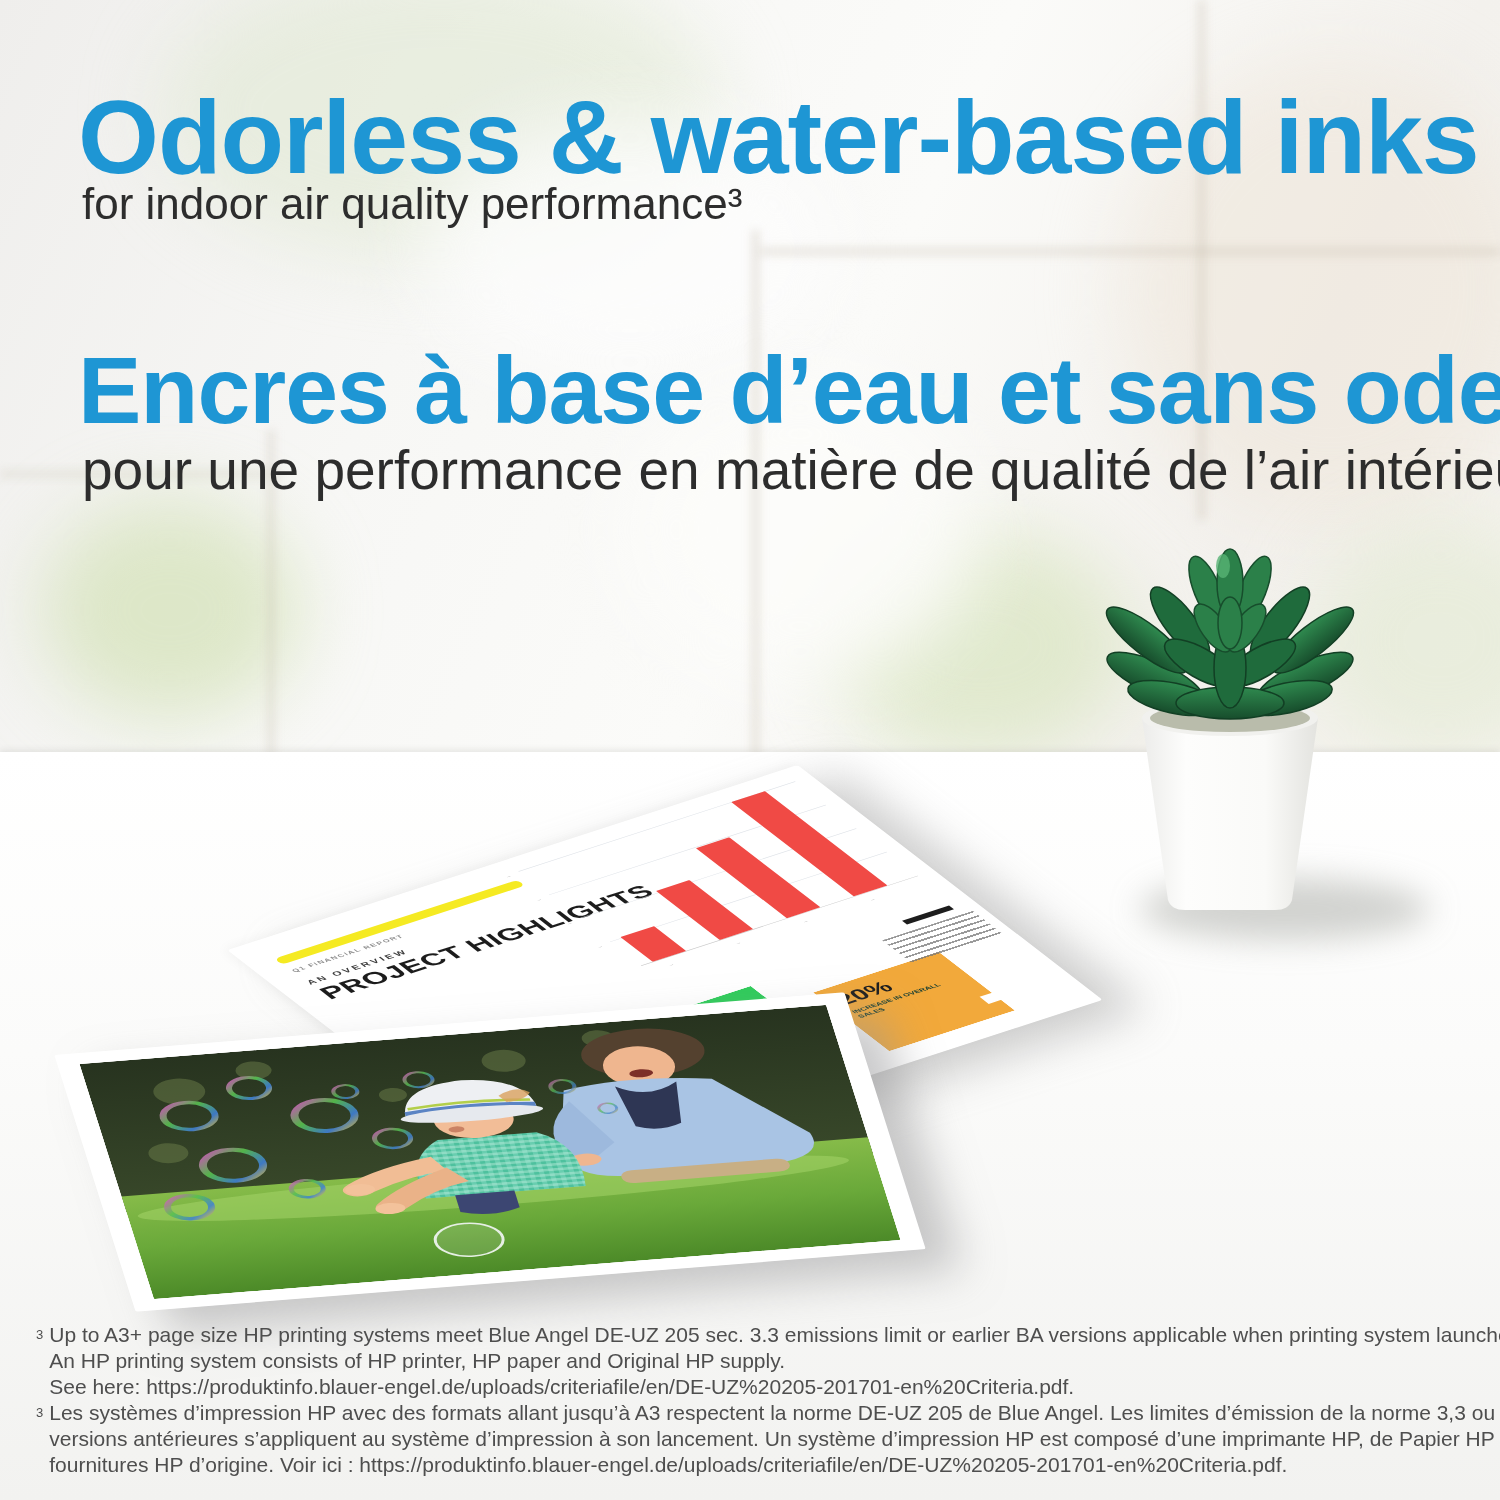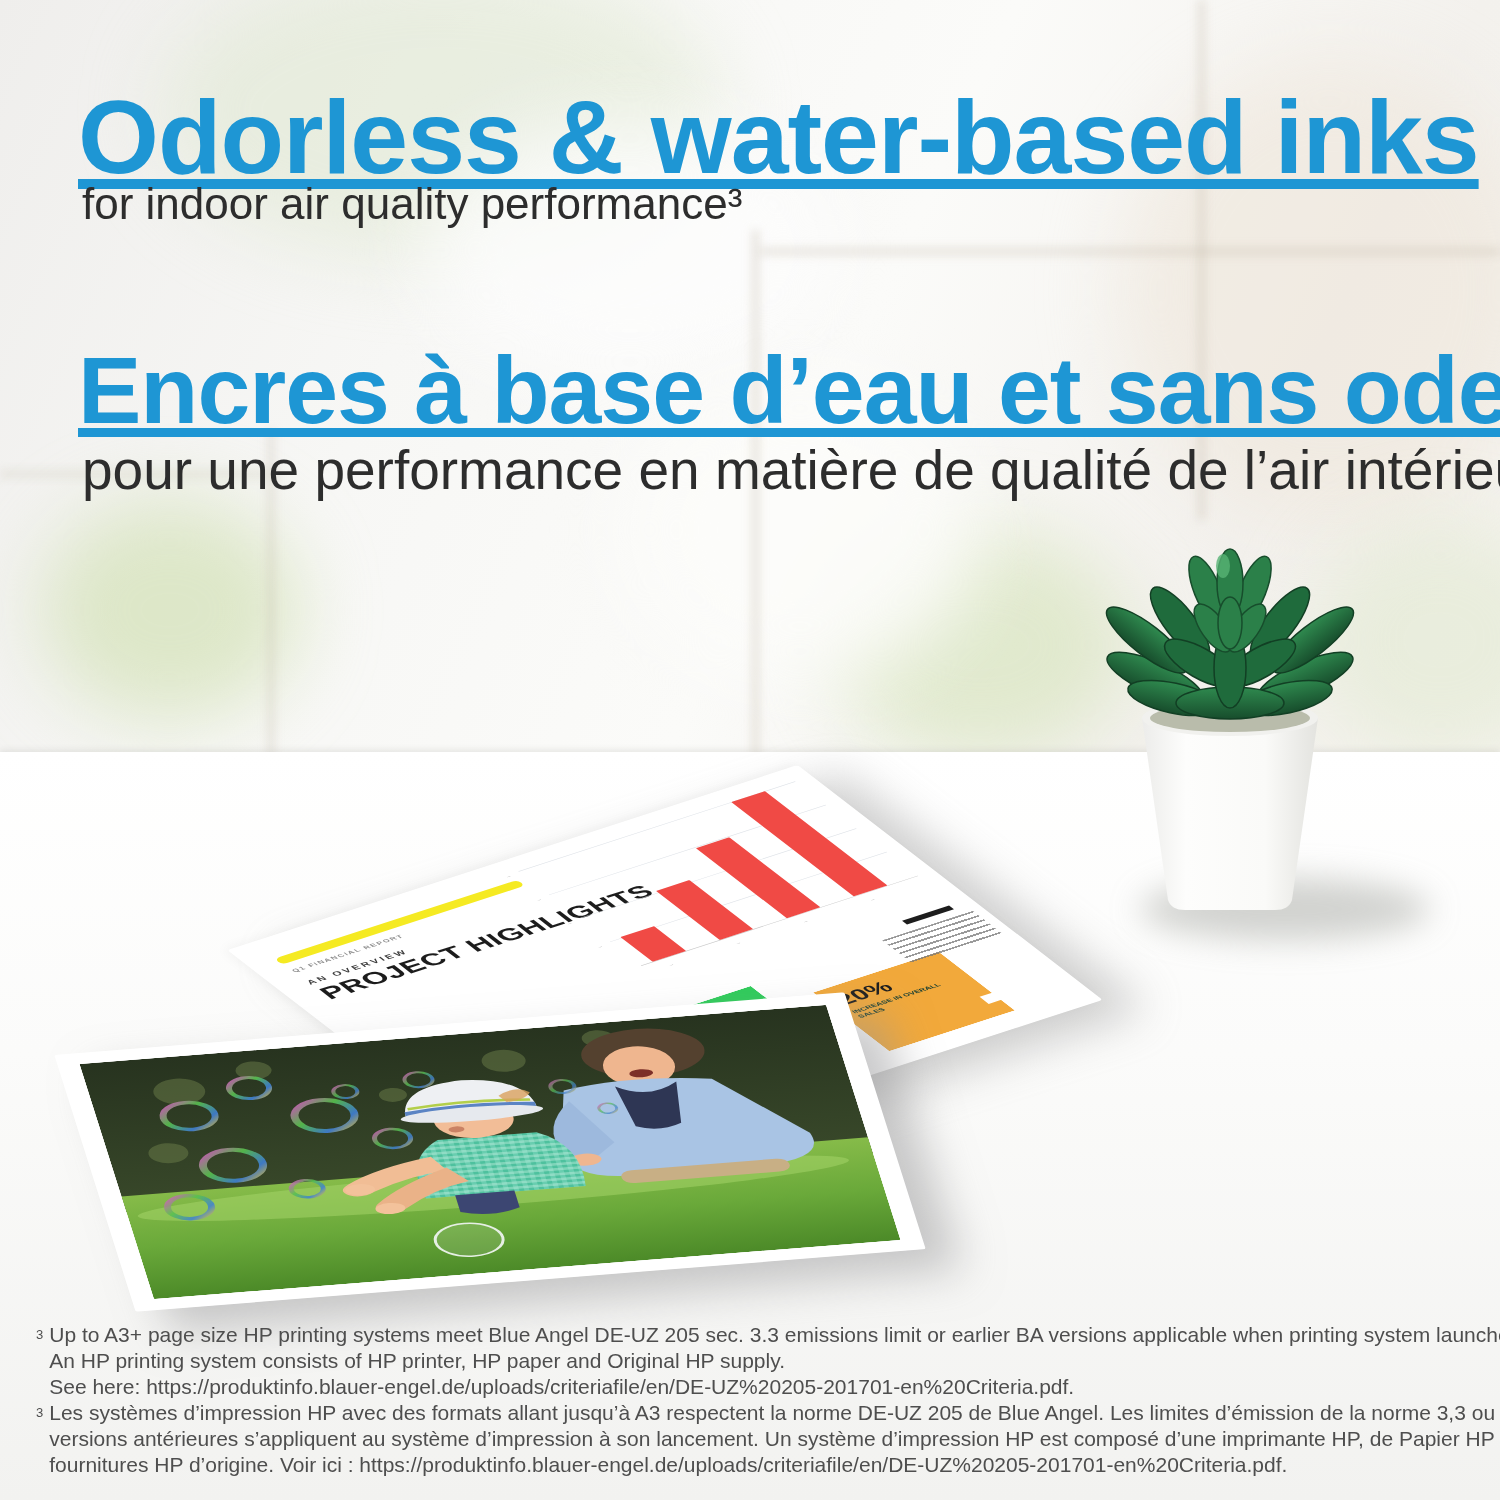--- a/index.html
+++ b/index.html
@@ -24,21 +24,21 @@
   .mv3{left:268px;top:430px;width:6px;height:330px;}
   .mh1{left:760px;top:248px;width:740px;height:7px;}
   .mh2{left:0;top:470px;width:280px;height:8px;background:rgba(210,204,190,.35);}
 
   
   #table{left:0;top:752px;width:1500px;height:748px;
          background:linear-gradient(180deg,#ffffff 0%,#fbfbfa 40%,#f2f2f0 100%);
          box-shadow:0 -2px 6px rgba(190,190,185,.35);}
 
   
-  .h-blue{color:#1e96d4;font-weight:700;letter-spacing:-1px;line-height:1.02;white-space:nowrap;text-decoration:underline;}
+  .h-blue{color:#1e96d4;font-weight:700;letter-spacing:-1px;line-height:1.02;white-space:nowrap;}
   #h-en{left:78px;top:84px;font-size:104px;}
   #sub-en{left:82px;top:179px;font-size:44px;color:#2d2d2d;font-weight:400;white-space:nowrap;}
   #h-fr{left:78px;top:342px;font-size:95px;}
   #sub-fr{left:82px;top:438px;font-size:55px;color:#2d2d2d;font-weight:400;white-space:nowrap;}
 
   
   #plant{left:1095px;top:528px;width:270px;height:400px;}
   #pot-shadow{left:1140px;top:878px;width:290px;height:62px;background:rgba(130,133,122,.35);
               filter:blur(16px);border-radius:50%;}
 

